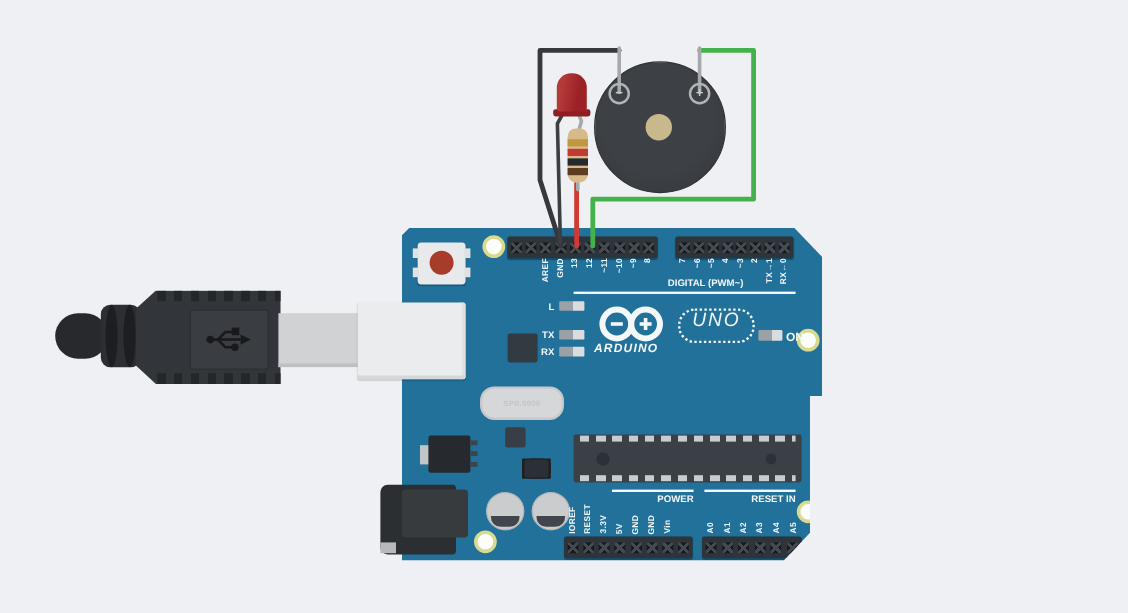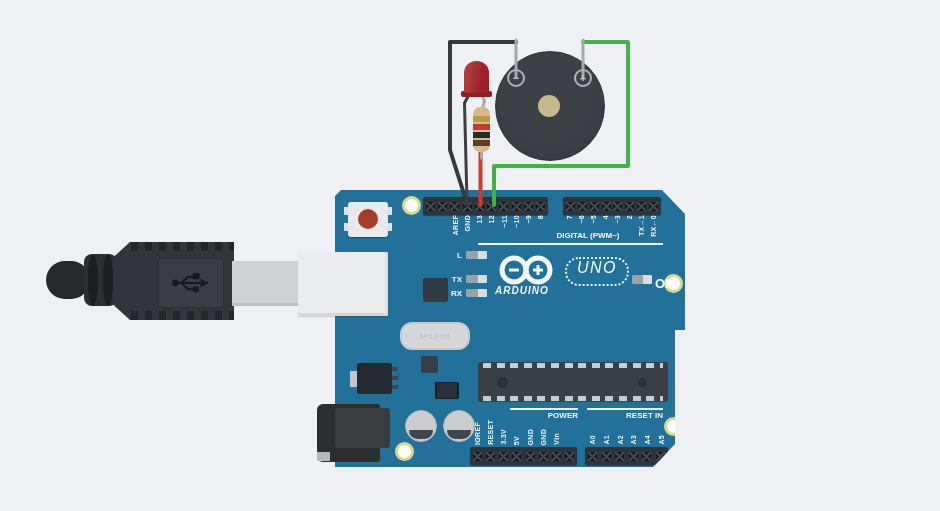--- a/index.html
+++ b/index.html
@@ -202,21 +202,21 @@
       <rect x="36" y="16.5" width="10" height="3" fill="#f4f7f8"></rect>
       <rect x="39.5" y="13" width="3" height="10" fill="#f4f7f8"></rect>
     </svg>
     <div class="abs silktext" style="left:160px;top:95px;width:62px;font-size:10px;text-align:left;letter-spacing:1px;font-style:italic;">ARDUINO</div>
 
     <div class="abs" id="uno-badge" style="left:230px;top:67px;width:60px;height:25px;">
         <span>UNO</span>
       </div>
 
     <div class="abs ledbar" style="left:297px;top:85px;width:20px;height:9px;"></div>
-    <div class="abs silktext" style="left:320px;top:86px;font-size:13px;">ON</div>
+    <div class="abs silktext" style="left:320px;top:86px;font-size:10px;">ON</div>
 
     <div class="abs" style="left:88px;top:88px;width:25px;height:24px;background:#333b42;border-radius:2px;"></div>
     <div class="abs" id="crystal" style="left:65px;top:132px;width:66px;height:24px;">
         <span>SPII.0006</span>
       </div>
     <div class="abs" style="left:86px;top:166px;width:17px;height:17px;background:#373e45;border-radius:2px;"></div>
     <div class="abs" style="left:15px;top:181px;width:9px;height:16px;background:#c3c6c8;"></div>
     <div class="abs" style="left:22px;top:173px;width:35px;height:31px;background:#26292d;border-radius:2px;">
       <div class="abs" style="left:35px;top:4px;width:6px;height:4px;background:#3e444a;"></div>
       <div class="abs" style="left:35px;top:13px;width:6px;height:4px;background:#3e444a;"></div>

